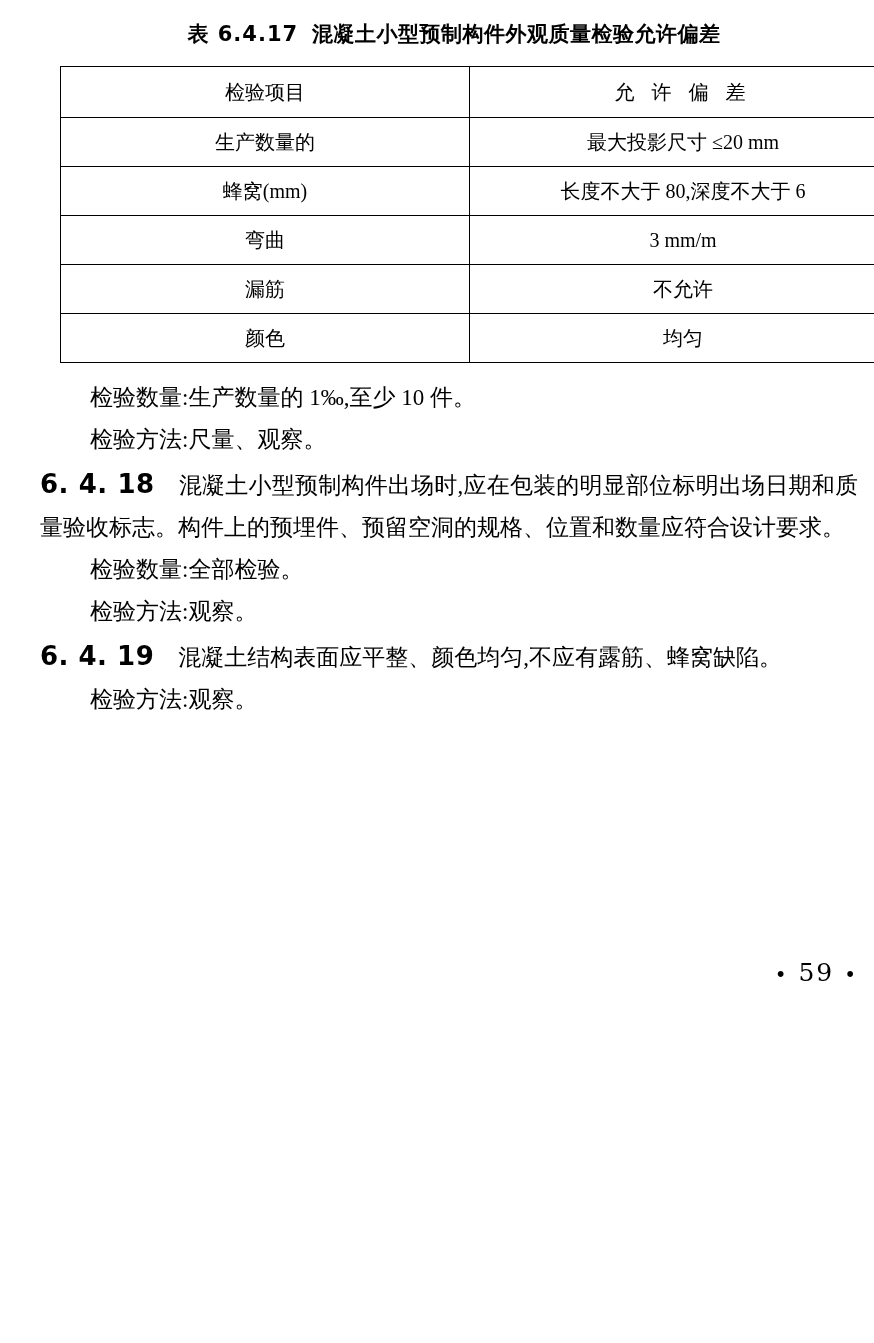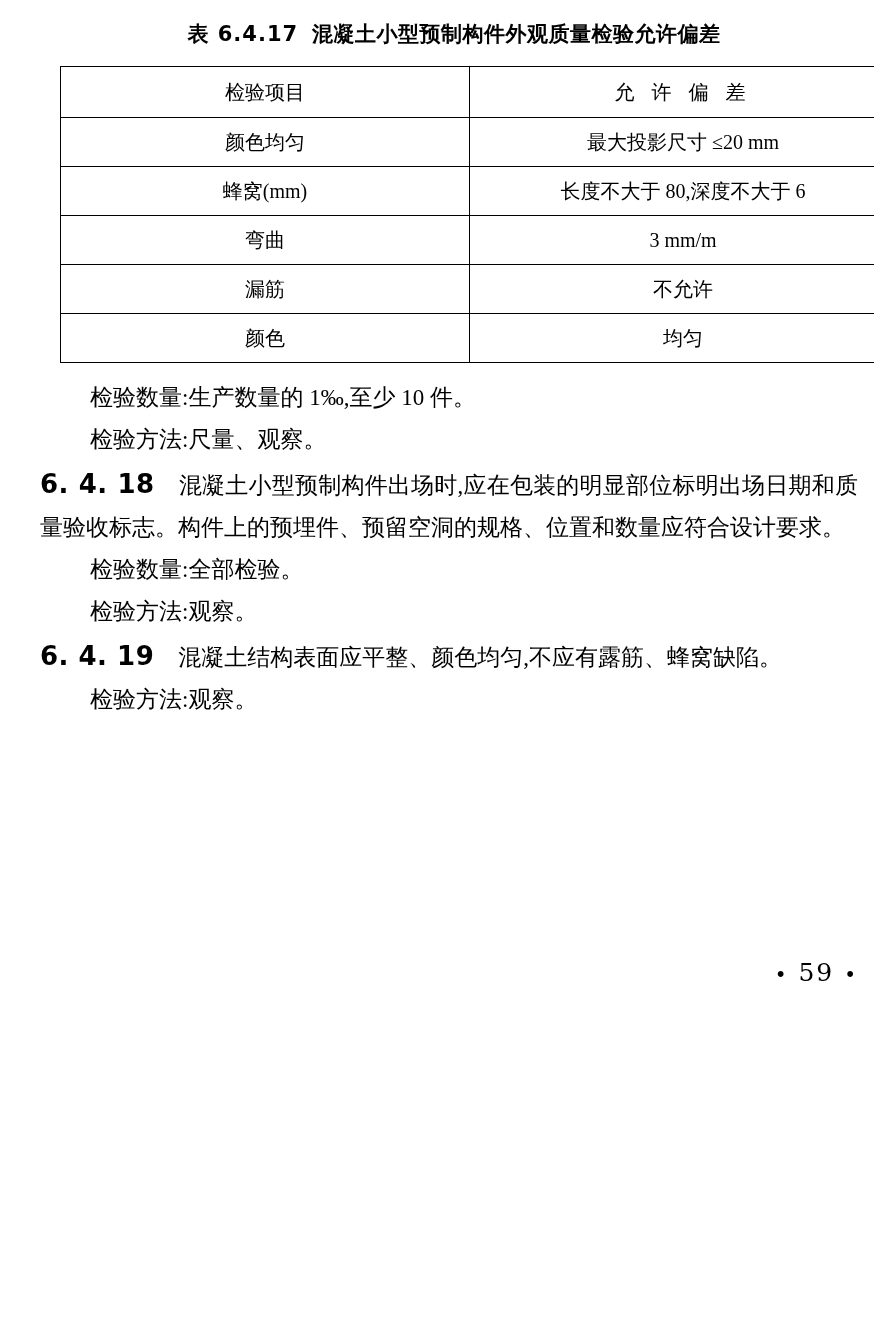--- a/index.html
+++ b/index.html
@@ -129,21 +129,21 @@
   </div>
 
   <div class="tbl-wrap">
     <table class="spec">
       <tbody>
         <tr class="head">
           <td class="col-item">检验项目</td>
           <td class="col-tol sp-wide">允 许 偏 差</td>
         </tr>
         <tr>
-          <td class="col-item">颜色均匀</td>
+          <td class="col-item">生产数量的</td>
           <td class="col-tol">最大投影尺寸 ≤20 mm</td>
         </tr>
         <tr>
           <td class="col-item">蜂窝(mm)</td>
           <td class="col-tol">长度不大于 80,深度不大于 6</td>
         </tr>
         <tr>
           <td class="col-item">弯曲</td>
           <td class="col-tol">3 mm/m</td>
         </tr>

